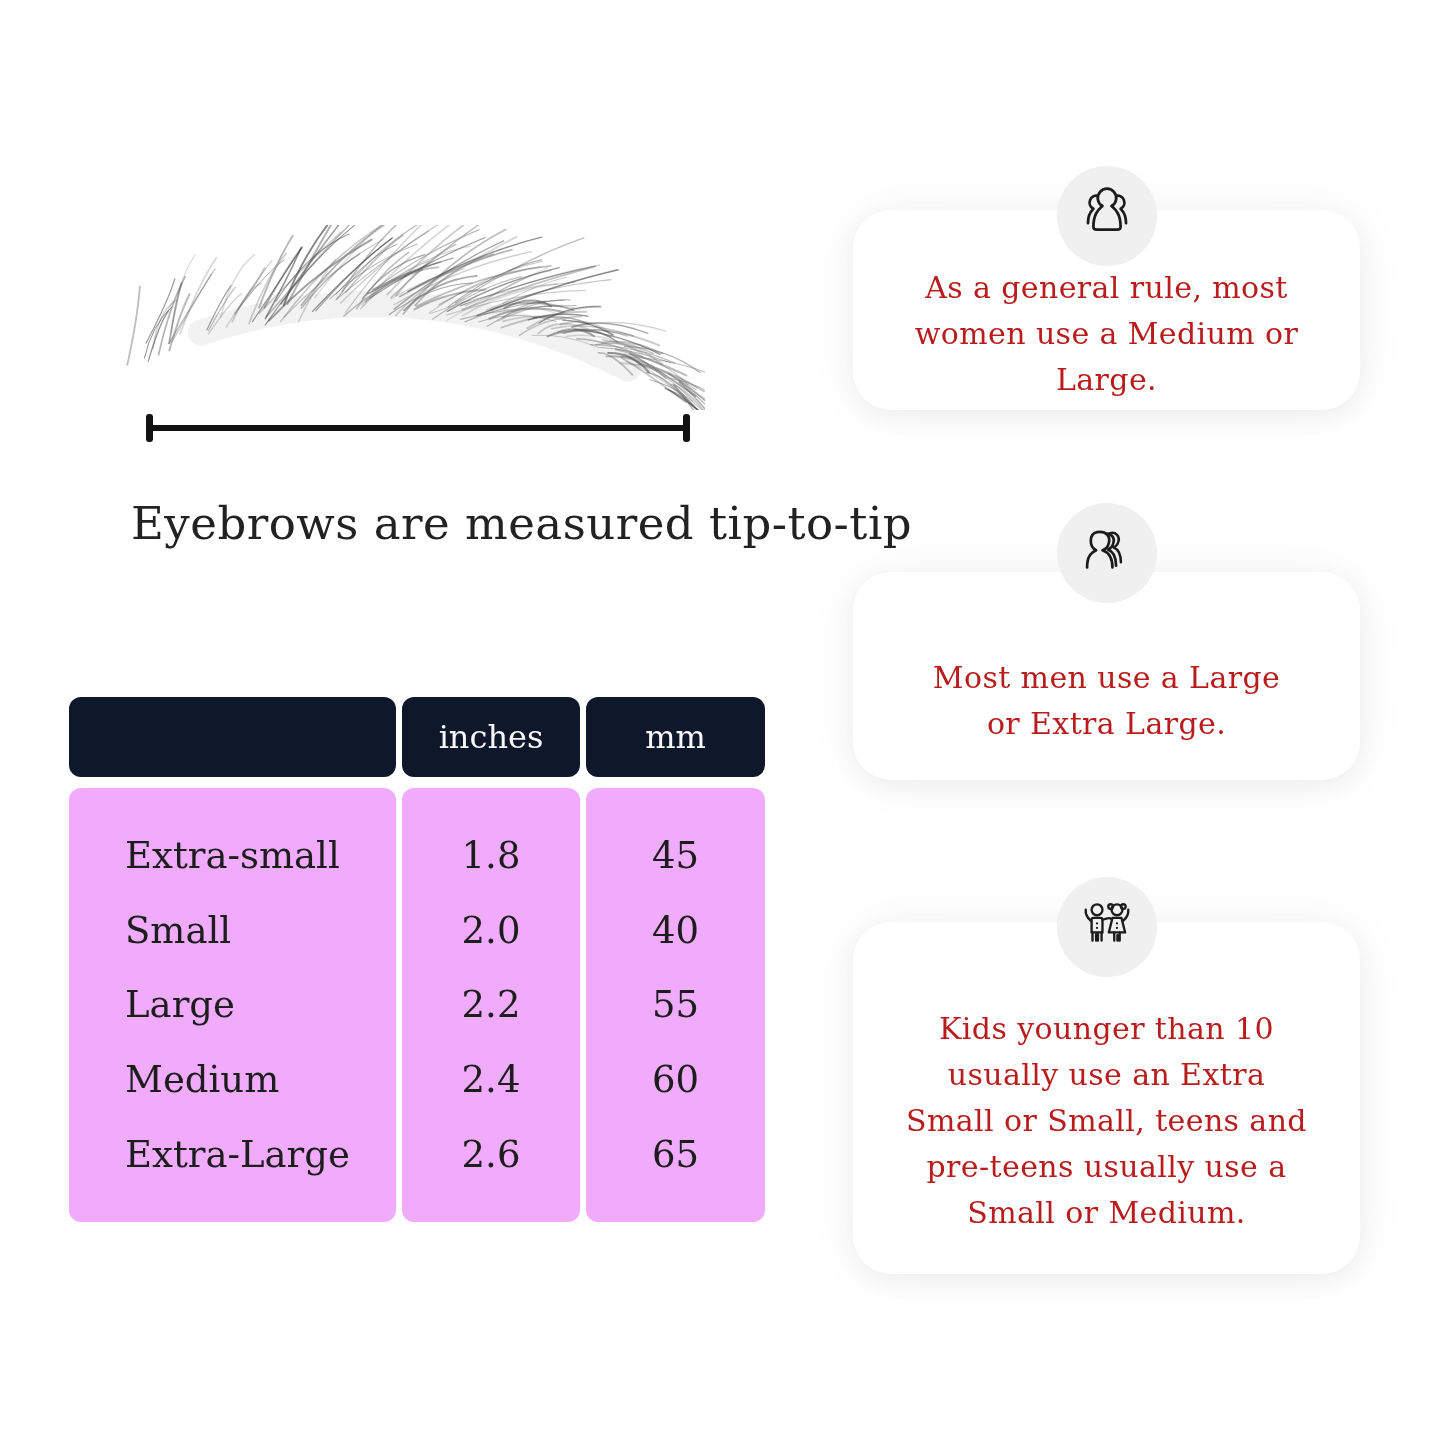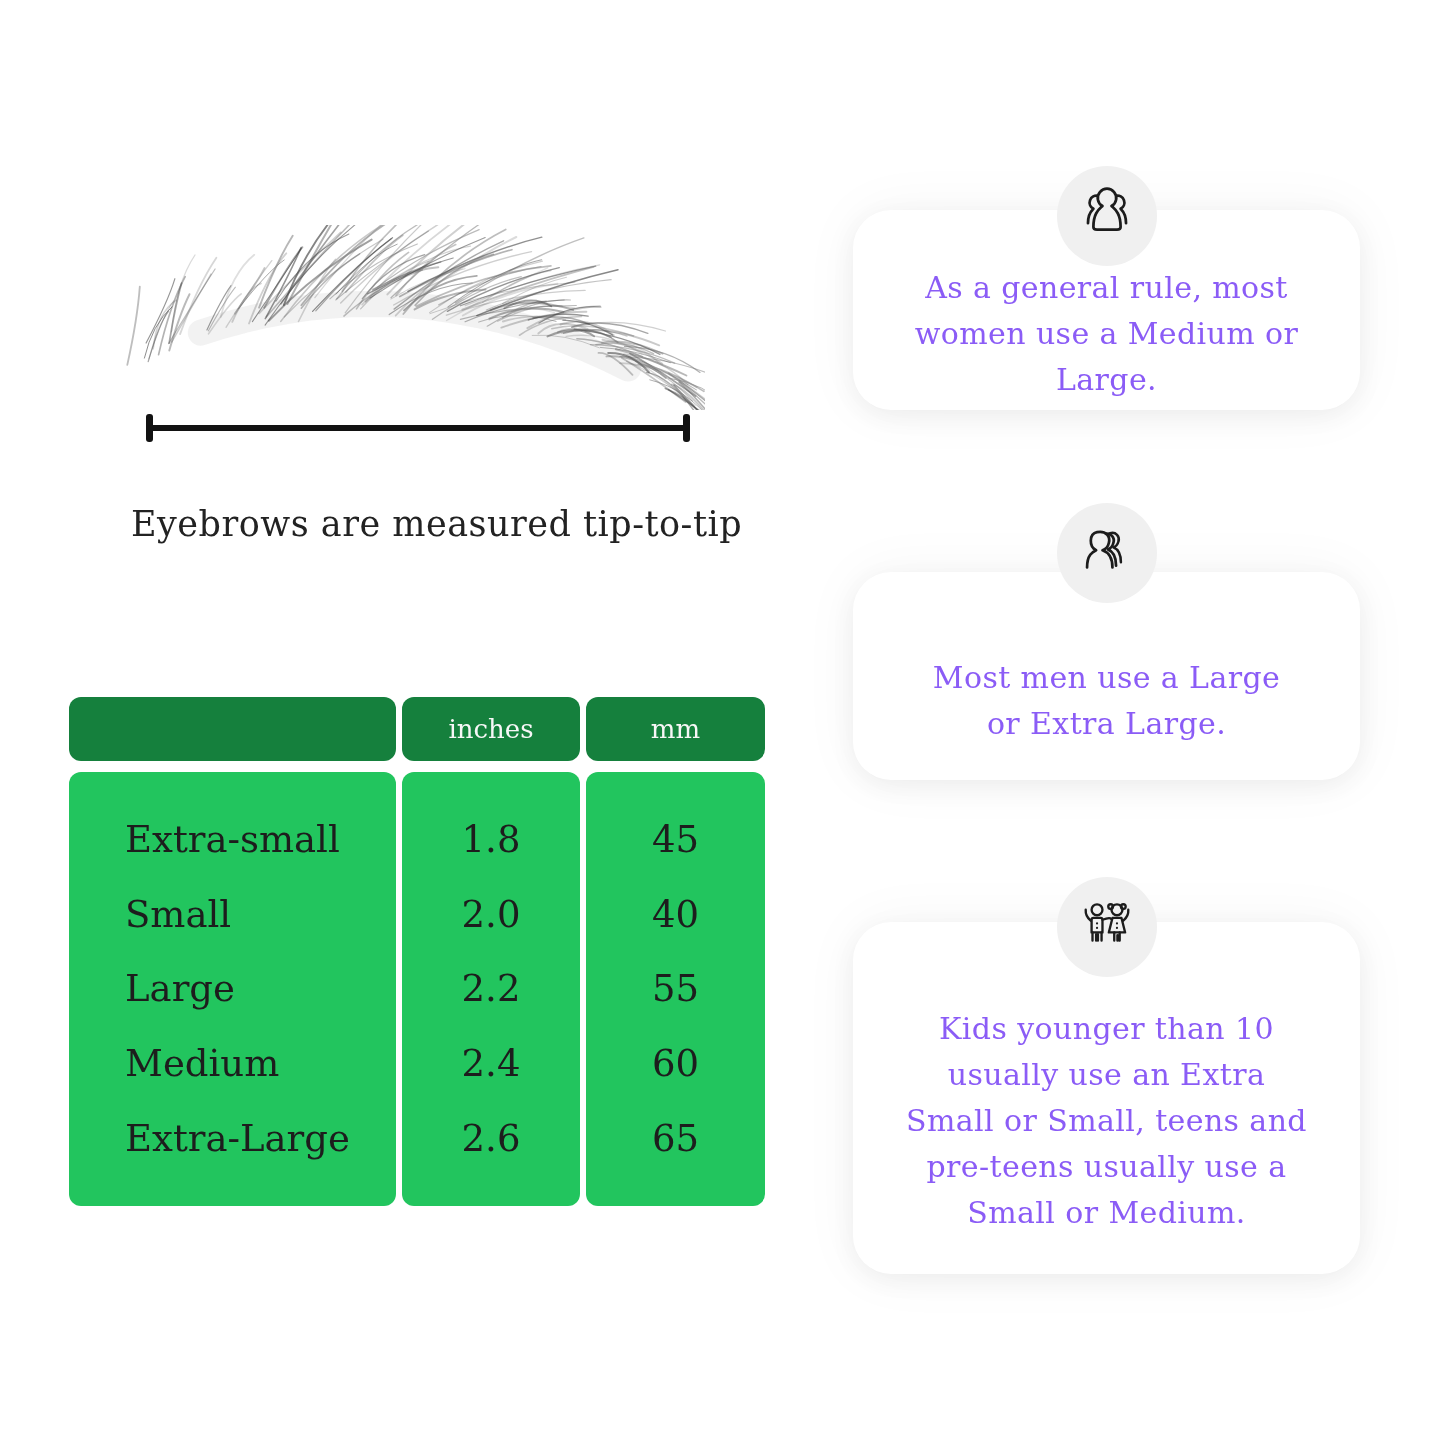--- a/index.html
+++ b/index.html
@@ -7,35 +7,35 @@
     position:relative;width:1445px;height:1445px;background:#ffffff;overflow:hidden;
     font-family:"DejaVu Serif","Liberation Serif",serif;color:#1f1f1f;
   }
   
   .brow-svg{position:absolute;left:105px;top:225px;width:600px;height:185px;}
   .measure-line{position:absolute;left:146px;top:414px;width:544px;height:28px;}
   .measure-line .bar{position:absolute;left:2px;right:2px;top:11px;height:6px;background:#121212;border-radius:3px;}
   .measure-line .cap{position:absolute;top:0;width:7px;height:28px;background:#121212;border-radius:3px;}
   .measure-line .cap.left{left:0;}
   .measure-line .cap.right{right:0;}
-  .caption{position:absolute;left:131px;top:496px;font-size:35px;line-height:56px;color:#222;letter-spacing:0.5px;}
+  .caption{position:absolute;left:131px;top:496px;font-size:45px;line-height:56px;color:#222;letter-spacing:0.5px;}
   
   .size-table{position:absolute;left:69px;top:697px;display:grid;
     grid-template-columns:327px 178px 179px;column-gap:6px;row-gap:11px;}
-  .size-table .th{height:64px;background:#15803d;border-radius:12px;color:#f7f7f7;
-    display:flex;align-items:center;justify-content:center;font-size:26px;}
-  .size-table .tcol{height:434px;background:#22c55e;border-radius:12px;
+  .size-table .th{height:80px;background:#0f172a;border-radius:12px;color:#f7f7f7;
+    display:flex;align-items:center;justify-content:center;font-size:32px;}
+  .size-table .tcol{height:434px;background:#f0abfc;border-radius:12px;
     display:flex;flex-direction:column;justify-content:space-around;padding:30px 0;box-sizing:border-box;}
   .size-table .cell{font-size:37px;color:#1d1d1d;text-align:center;}
   .size-table .tcol.labels .cell{text-align:left;padding-left:56px;}
   
   .card{position:absolute;left:853px;width:507px;background:#ffffff;border-radius:38px;
     box-shadow:0 6px 26px rgba(0,0,0,0.055), 0 0 60px rgba(0,0,0,0.045);
     display:flex;align-items:center;justify-content:center;box-sizing:border-box;}
-  .card-text{font-size:30px;line-height:46px;color:#8b5cf6;text-align:center;letter-spacing:0.4px;}
+  .card-text{font-size:30px;line-height:46px;color:#b91c1c;text-align:center;letter-spacing:0.4px;}
   .card1{top:210px;height:200px;padding-top:48px;}
   .card2{top:572px;height:208px;padding-top:50px;}
   .card3{top:922px;height:352px;padding-top:46px;}
   .card1 .card-text{max-width:480px;}
   .card2 .card-text{max-width:390px;}
   .card3 .card-text{max-width:402px;}
   .badge{position:absolute;width:100px;height:100px;border-radius:50%;background:#f0f0f0;
     display:flex;align-items:center;justify-content:center;z-index:3;}
   .badge1{left:1057px;top:166px;}
   .badge2{left:1057px;top:503px;}

